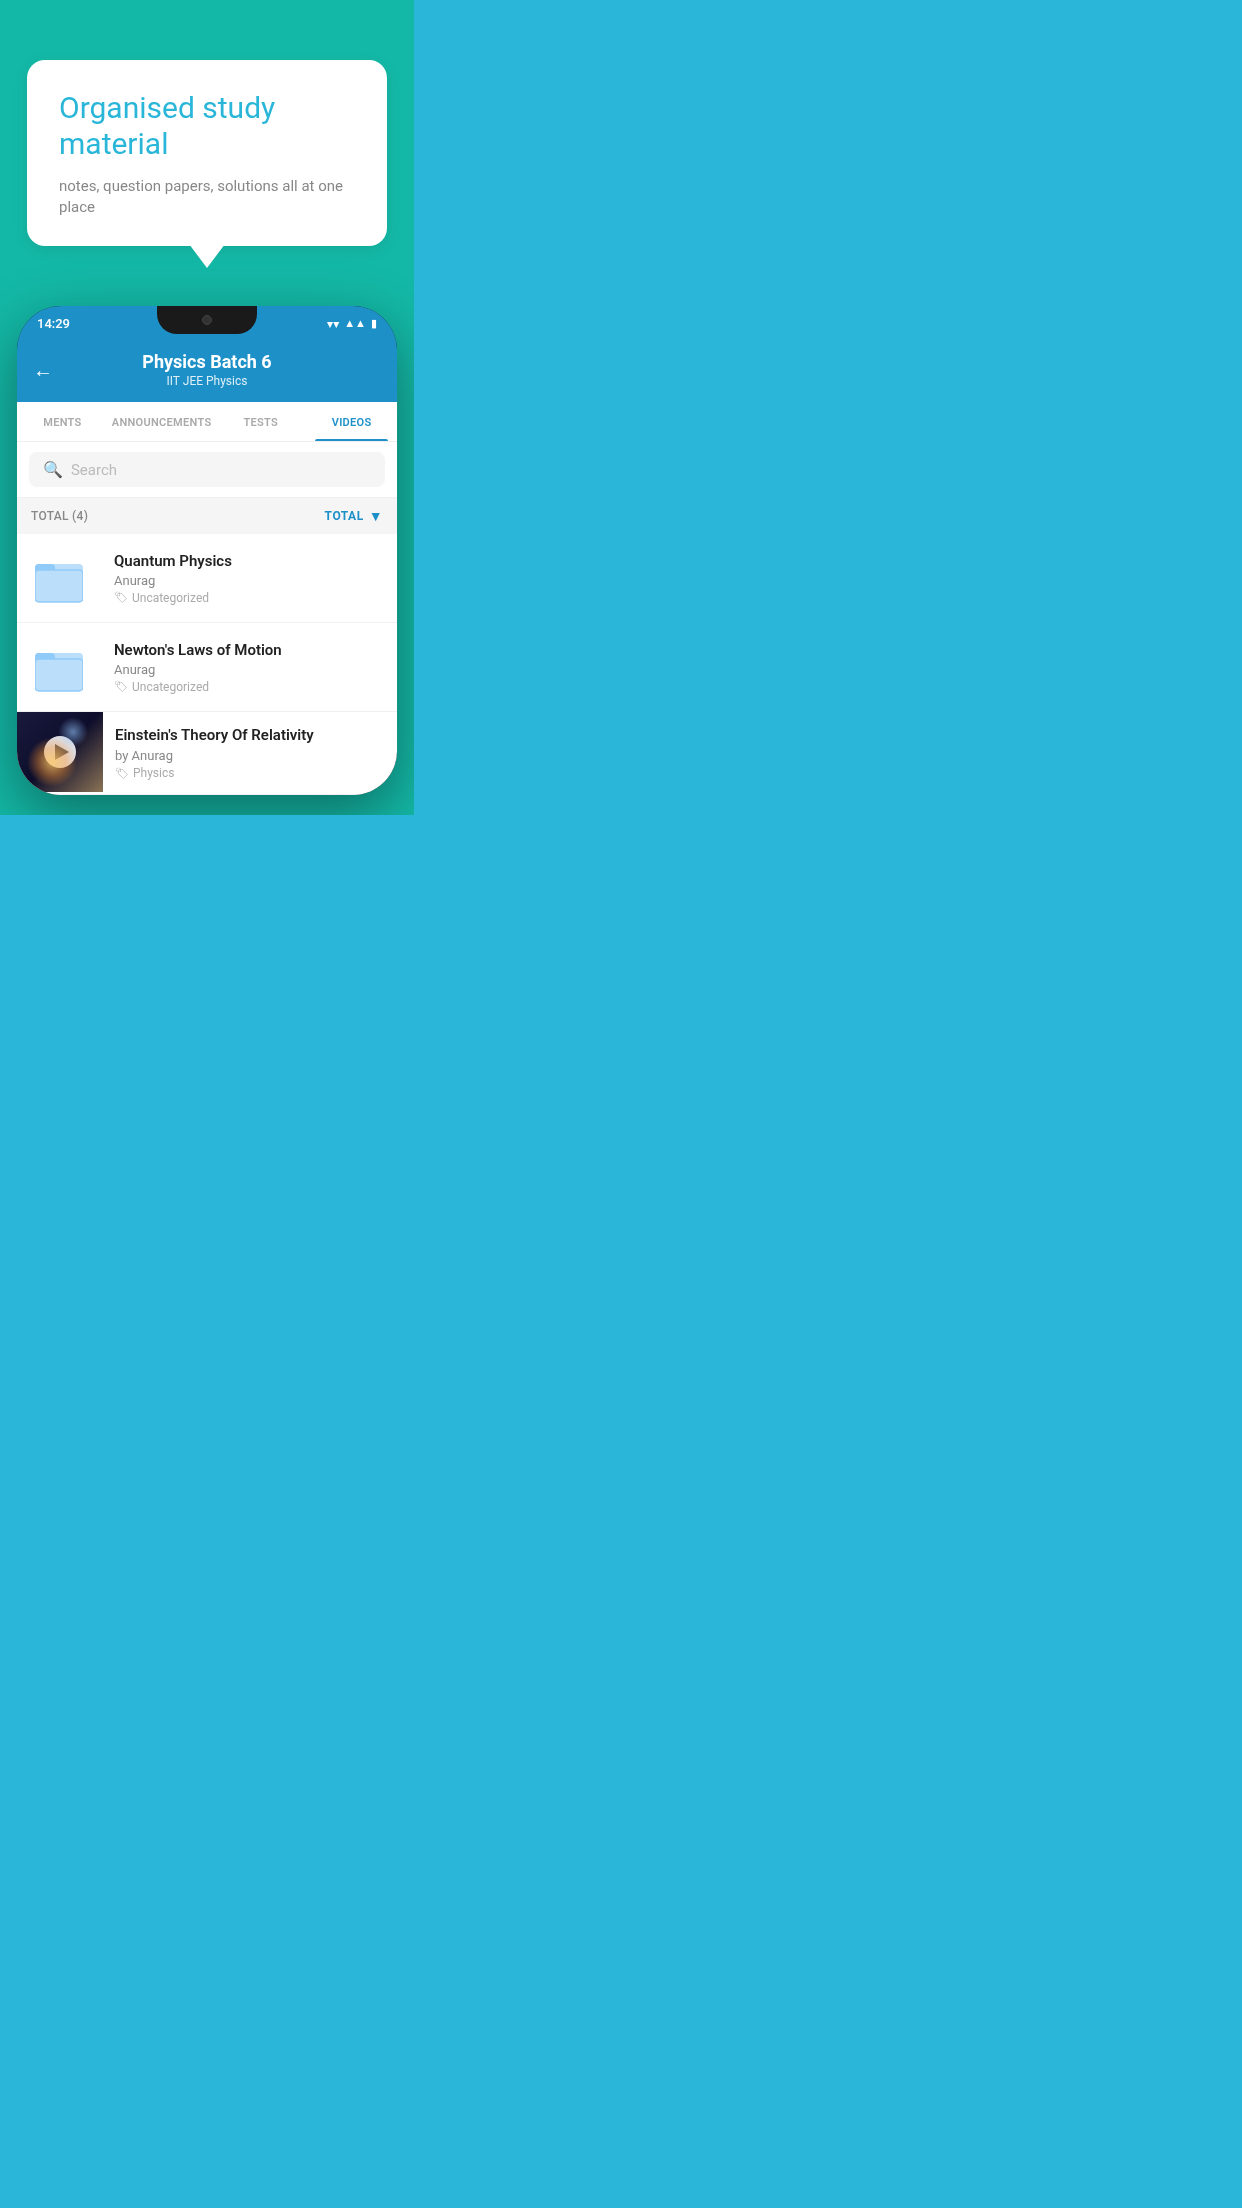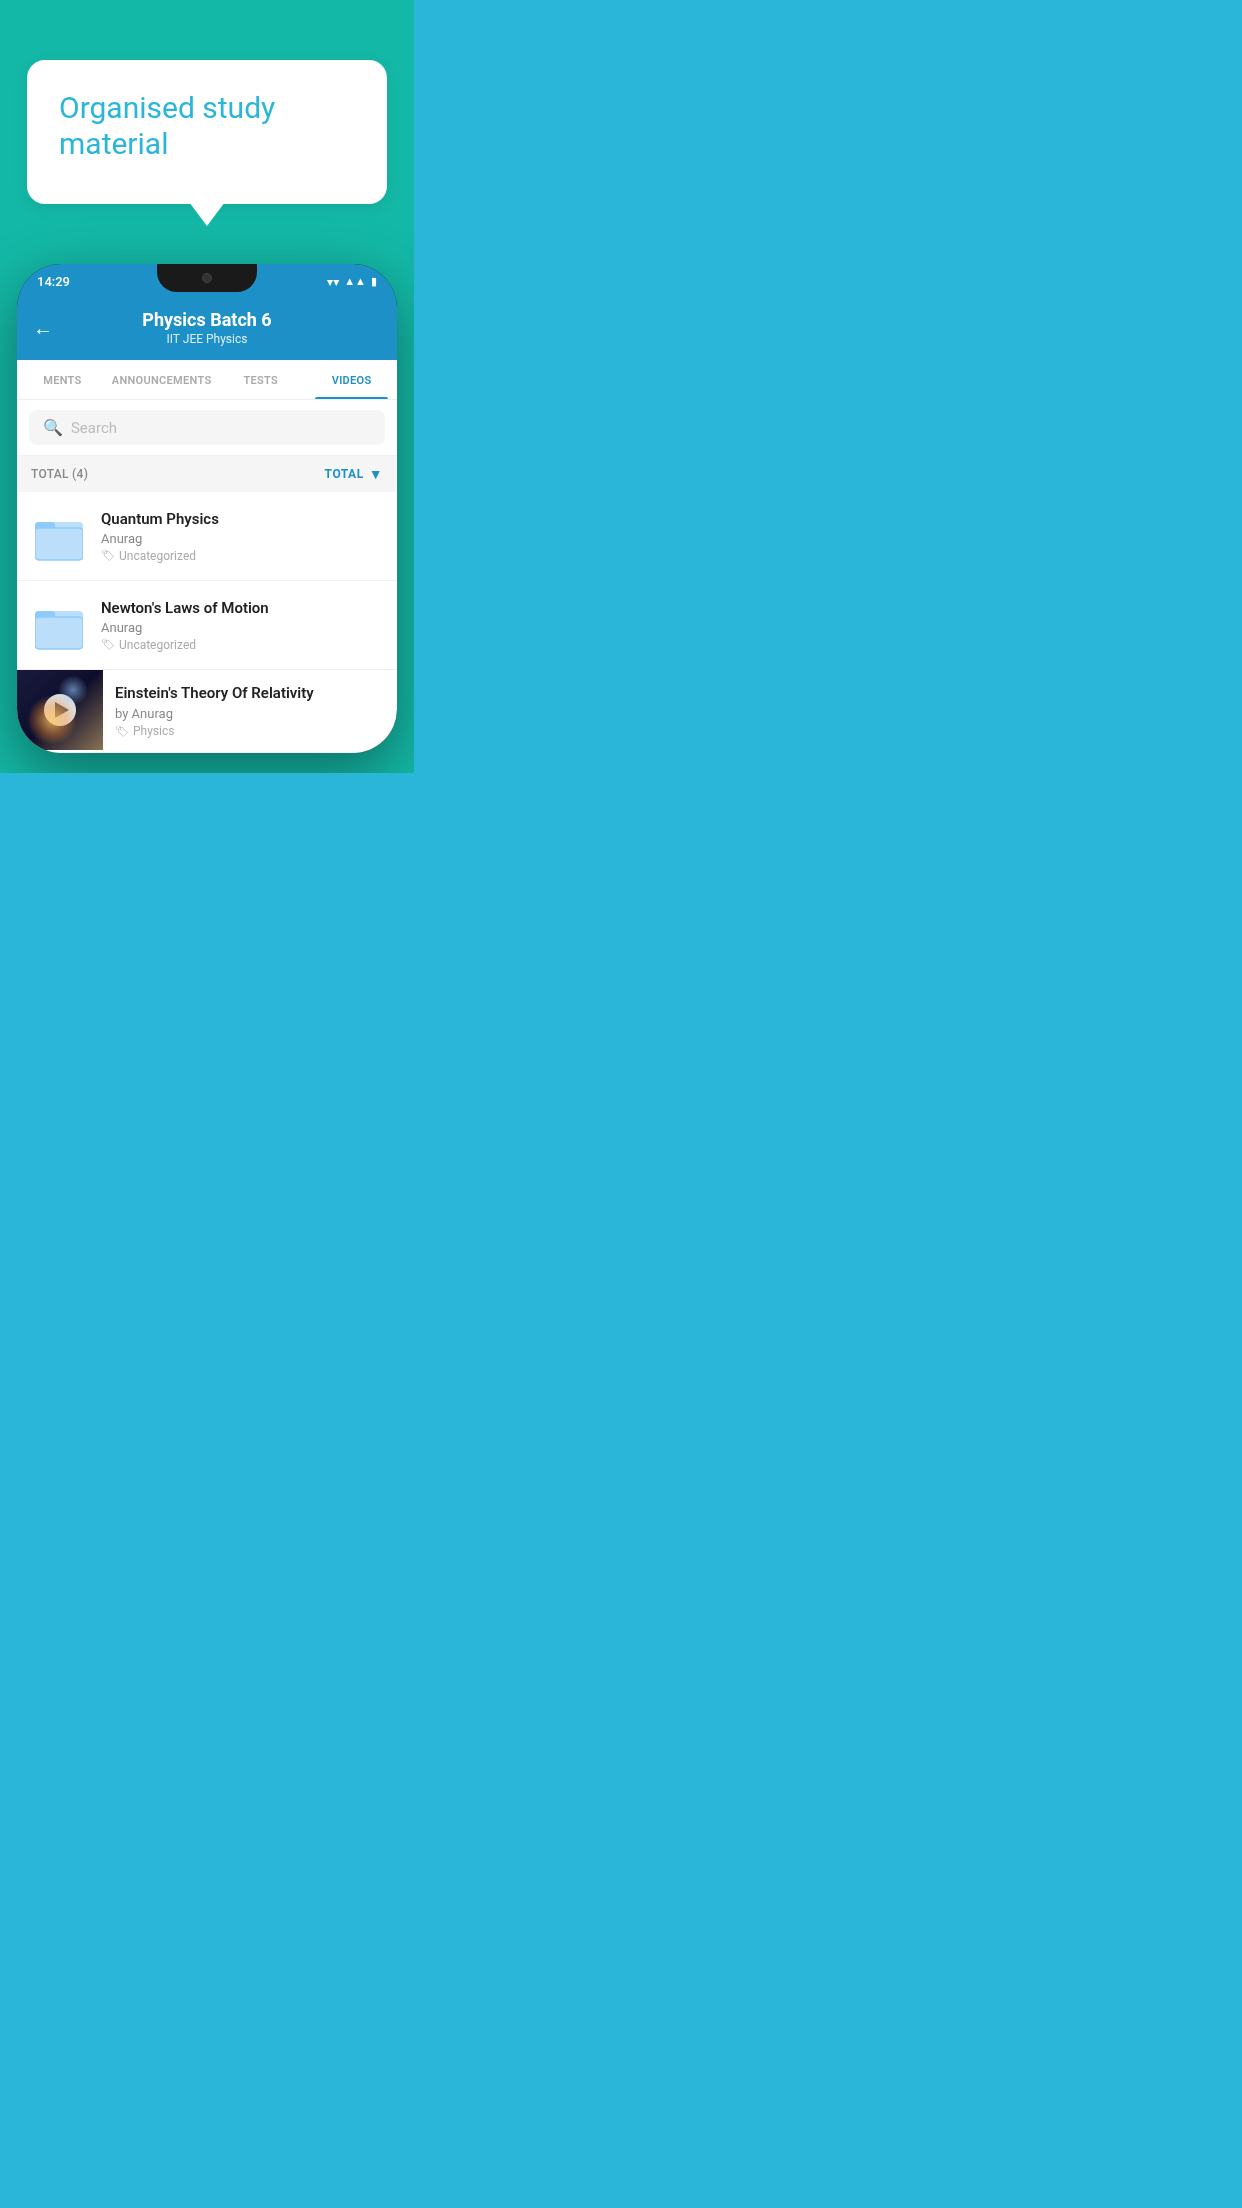--- a/index.html
+++ b/index.html
@@ -255,21 +255,21 @@
     
     .video-list {
       background: white;
     }
 
     .video-item {
       display: flex;
       align-items: center;
       padding: 16px 14px;
       border-bottom: 1px solid #f0f0f0;
-      gap: 14px;
+      gap: 27px;
     }
 
     .video-thumb {
       width: 56px;
       height: 56px;
       flex-shrink: 0;
       display: flex;
       align-items: center;
       justify-content: center;
     }
@@ -392,20 +392,21 @@
       border-radius: 36px;
       overflow: hidden;
     }
   </style>
 </head>
 <body>
 
 <div class="hero-section">
   <div class="speech-bubble">
     <div class="bubble-title">Organised study material</div>
+    <div class="bubble-subtitle">notes, question papers, solutions all at one place</div>
   </div>
 
   <div class="phone-wrapper">
     <div class="phone-frame">
 
       <div class="phone-inner">
 
         <div style="position:relative;">
           <div class="status-bar">
             <span>14:29</span>

